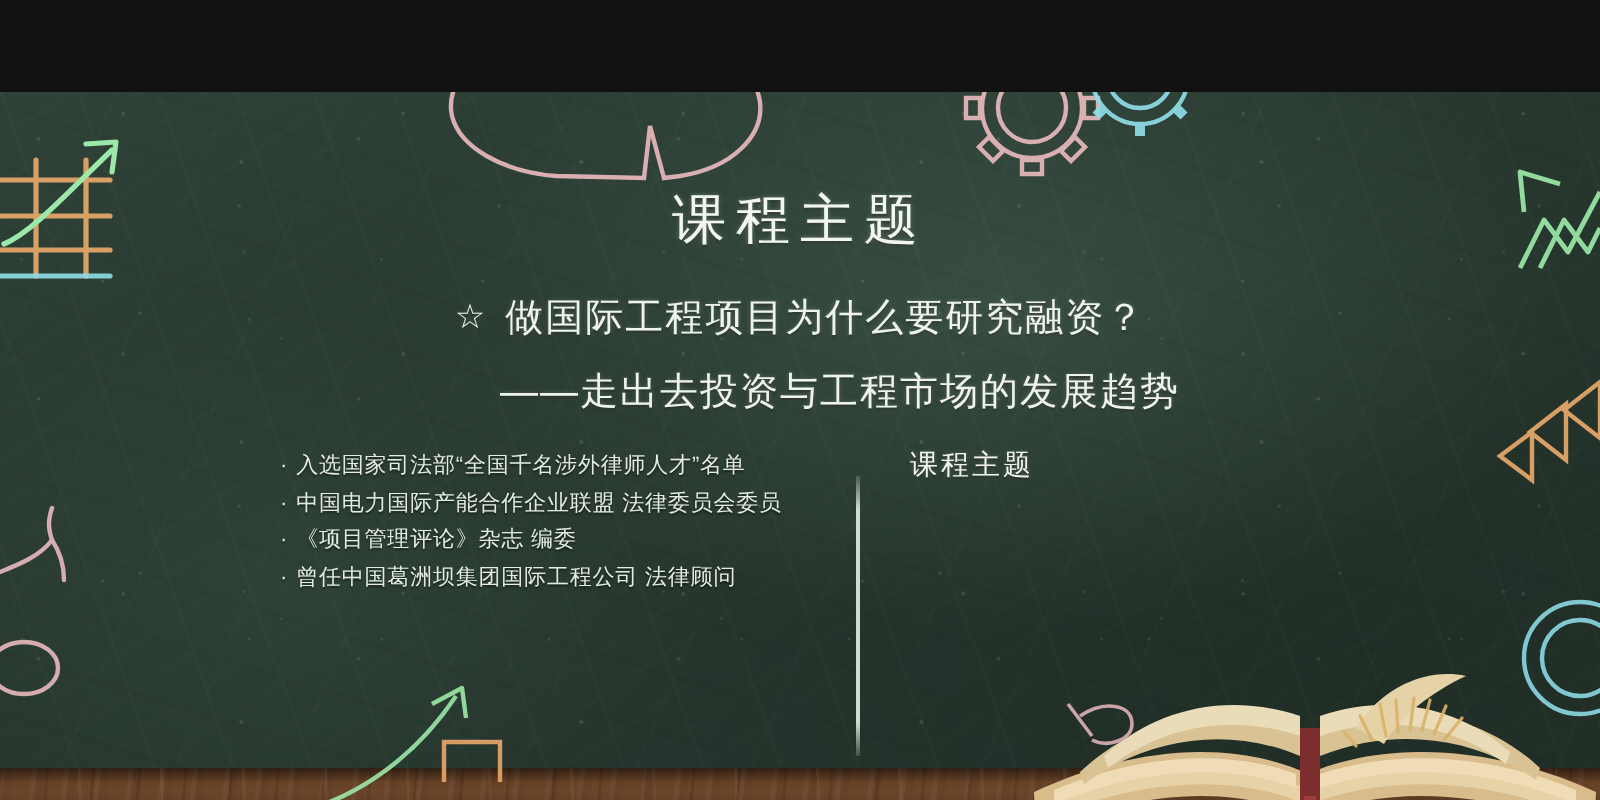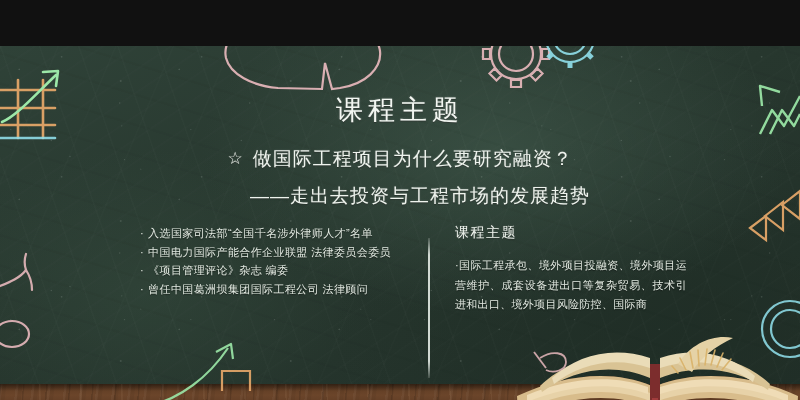--- a/index.html
+++ b/index.html
@@ -321,16 +321,15 @@
     <ul class="bullet-list">
       <li><span class="dot">·</span><span>入选国家司法部“全国千名涉外律师人才”名单</span></li>
       <li><span class="dot">·</span><span>中国电力国际产能合作企业联盟 法律委员会委员</span></li>
       <li><span class="dot">·</span><span>《项目管理评论》杂志 编委</span></li>
       <li><span class="dot">·</span><span>曾任中国葛洲坝集团国际工程公司 法律顾问</span></li>
     </ul>
   </div>
 
   <div class="col-right">
     <div class="col-head">课程主题</div>
-    <div class="para">·国际工程承包、境外项目投融资、境外项目运营维护、成套设备进出口等复杂贸易、技术引进和出口、境外项目风险防控、国际商</div>
   </div>
 
 </div>
 
 </body></html>

